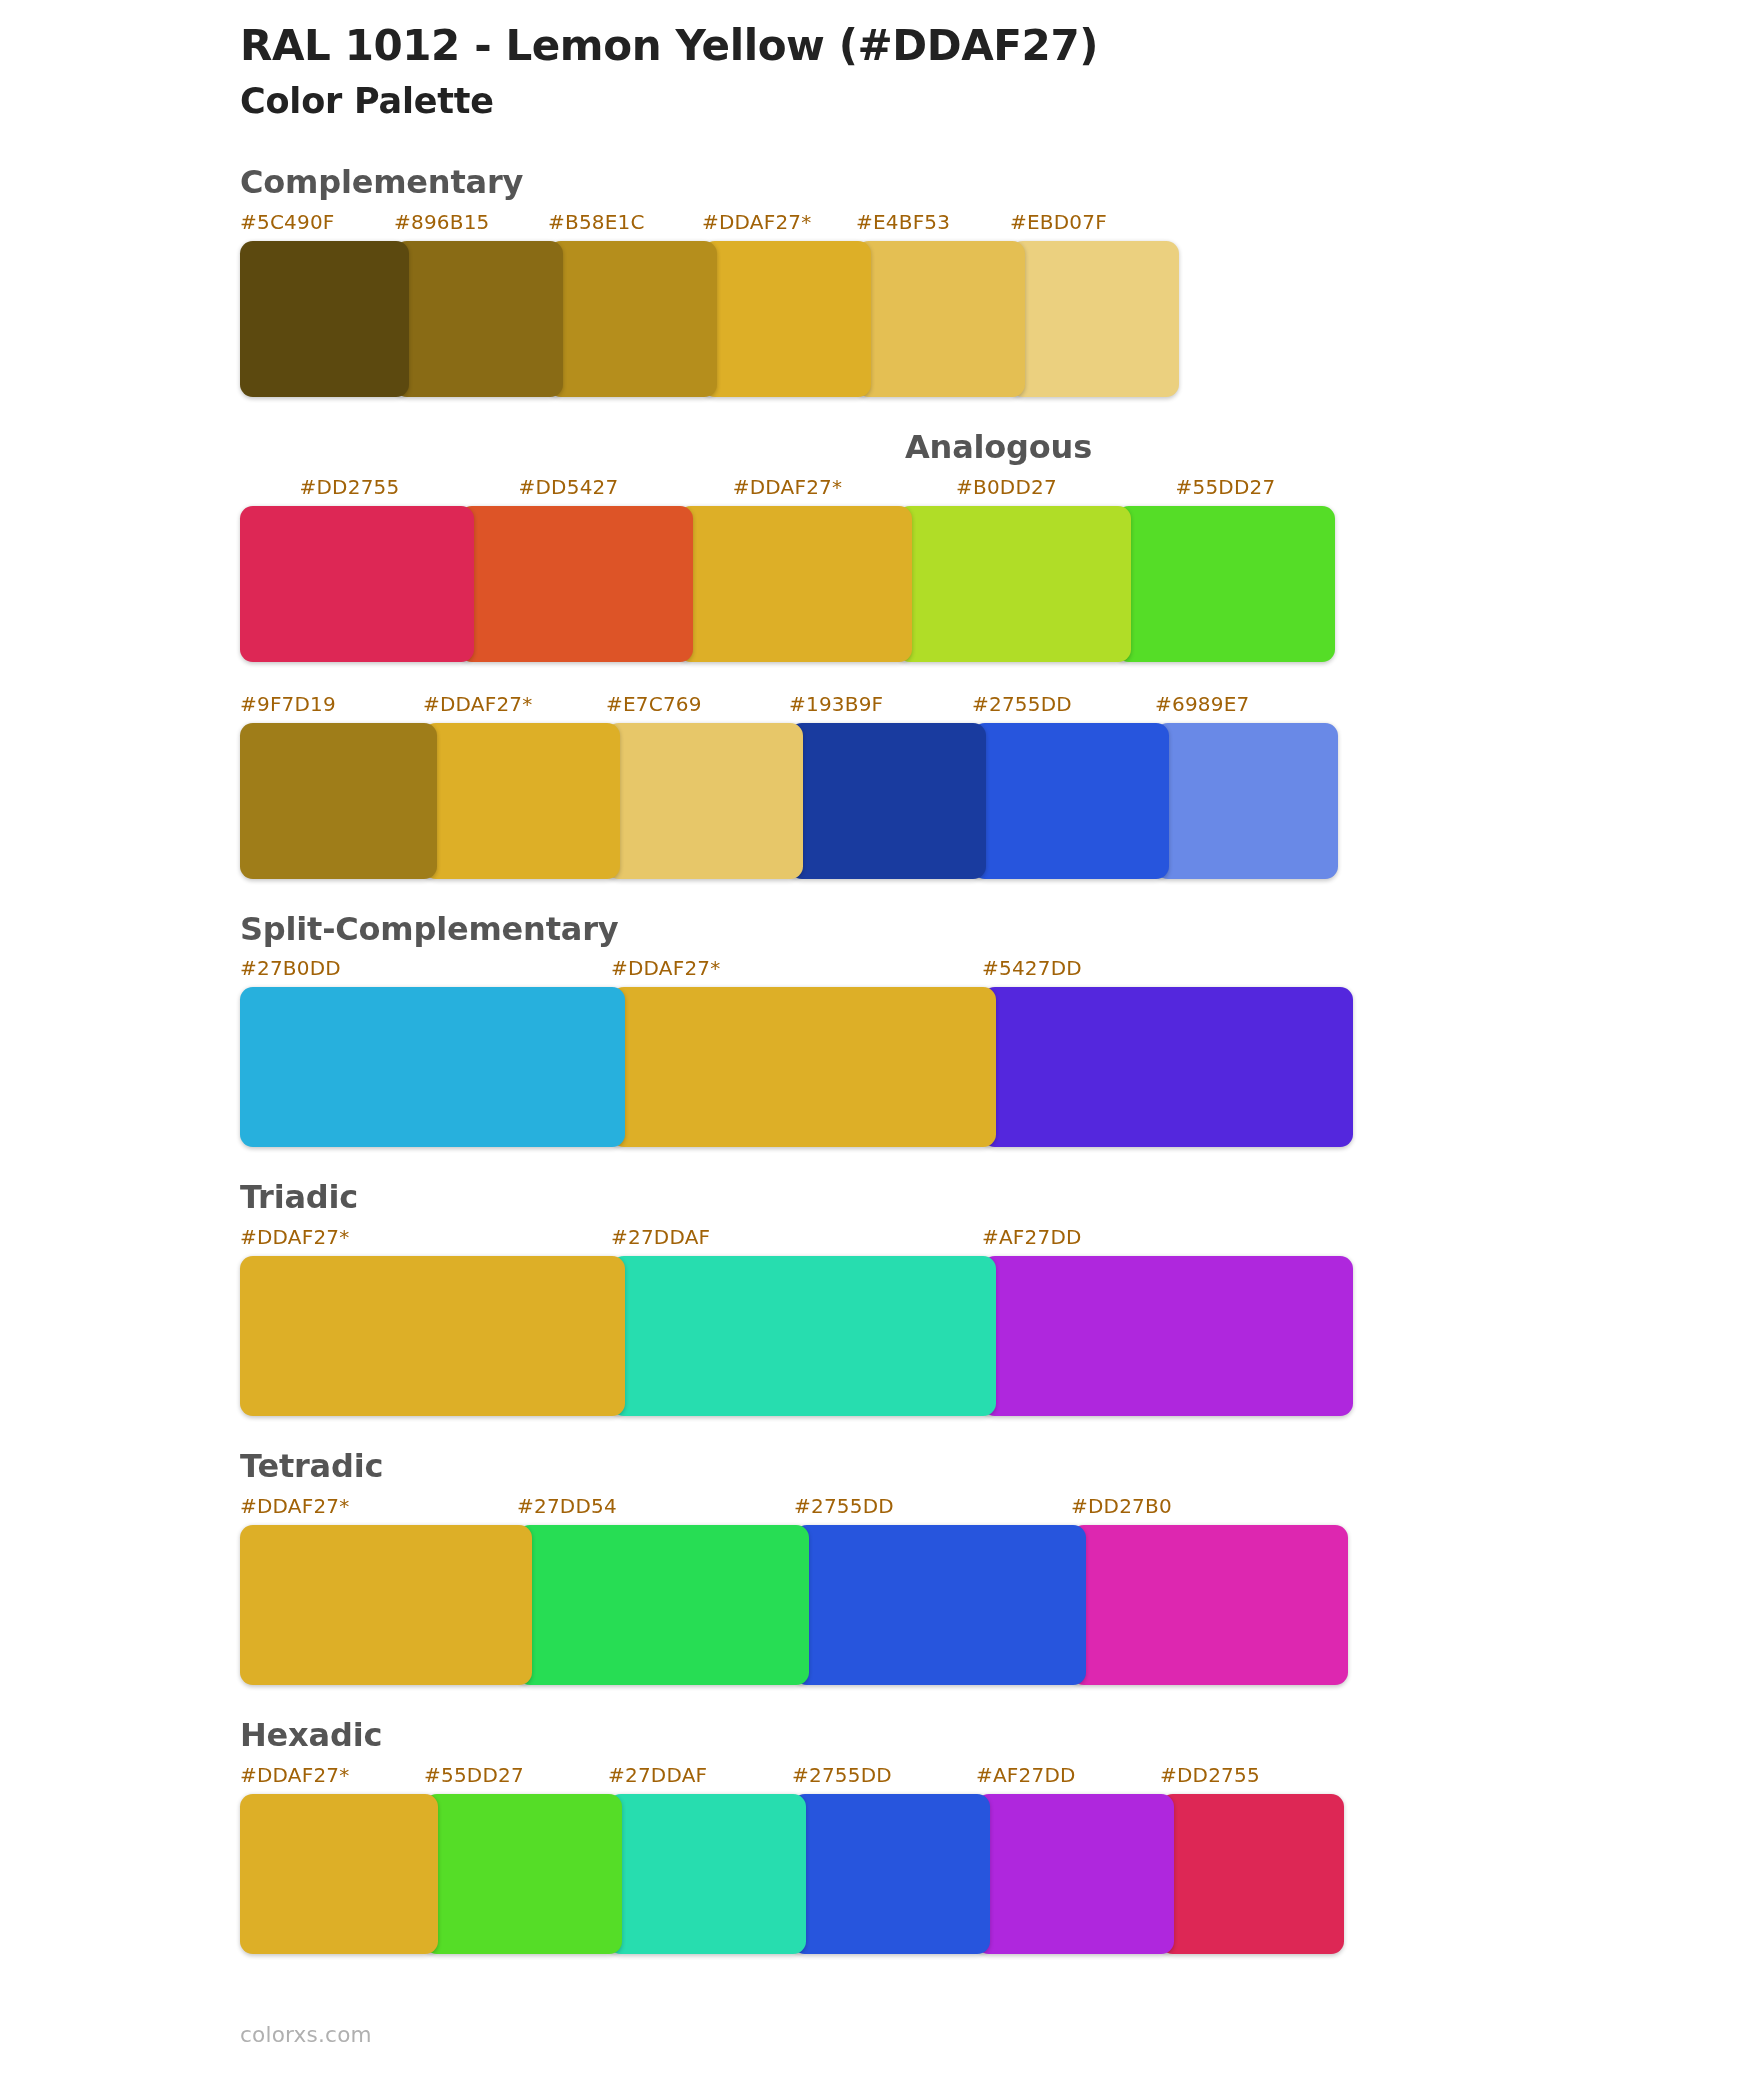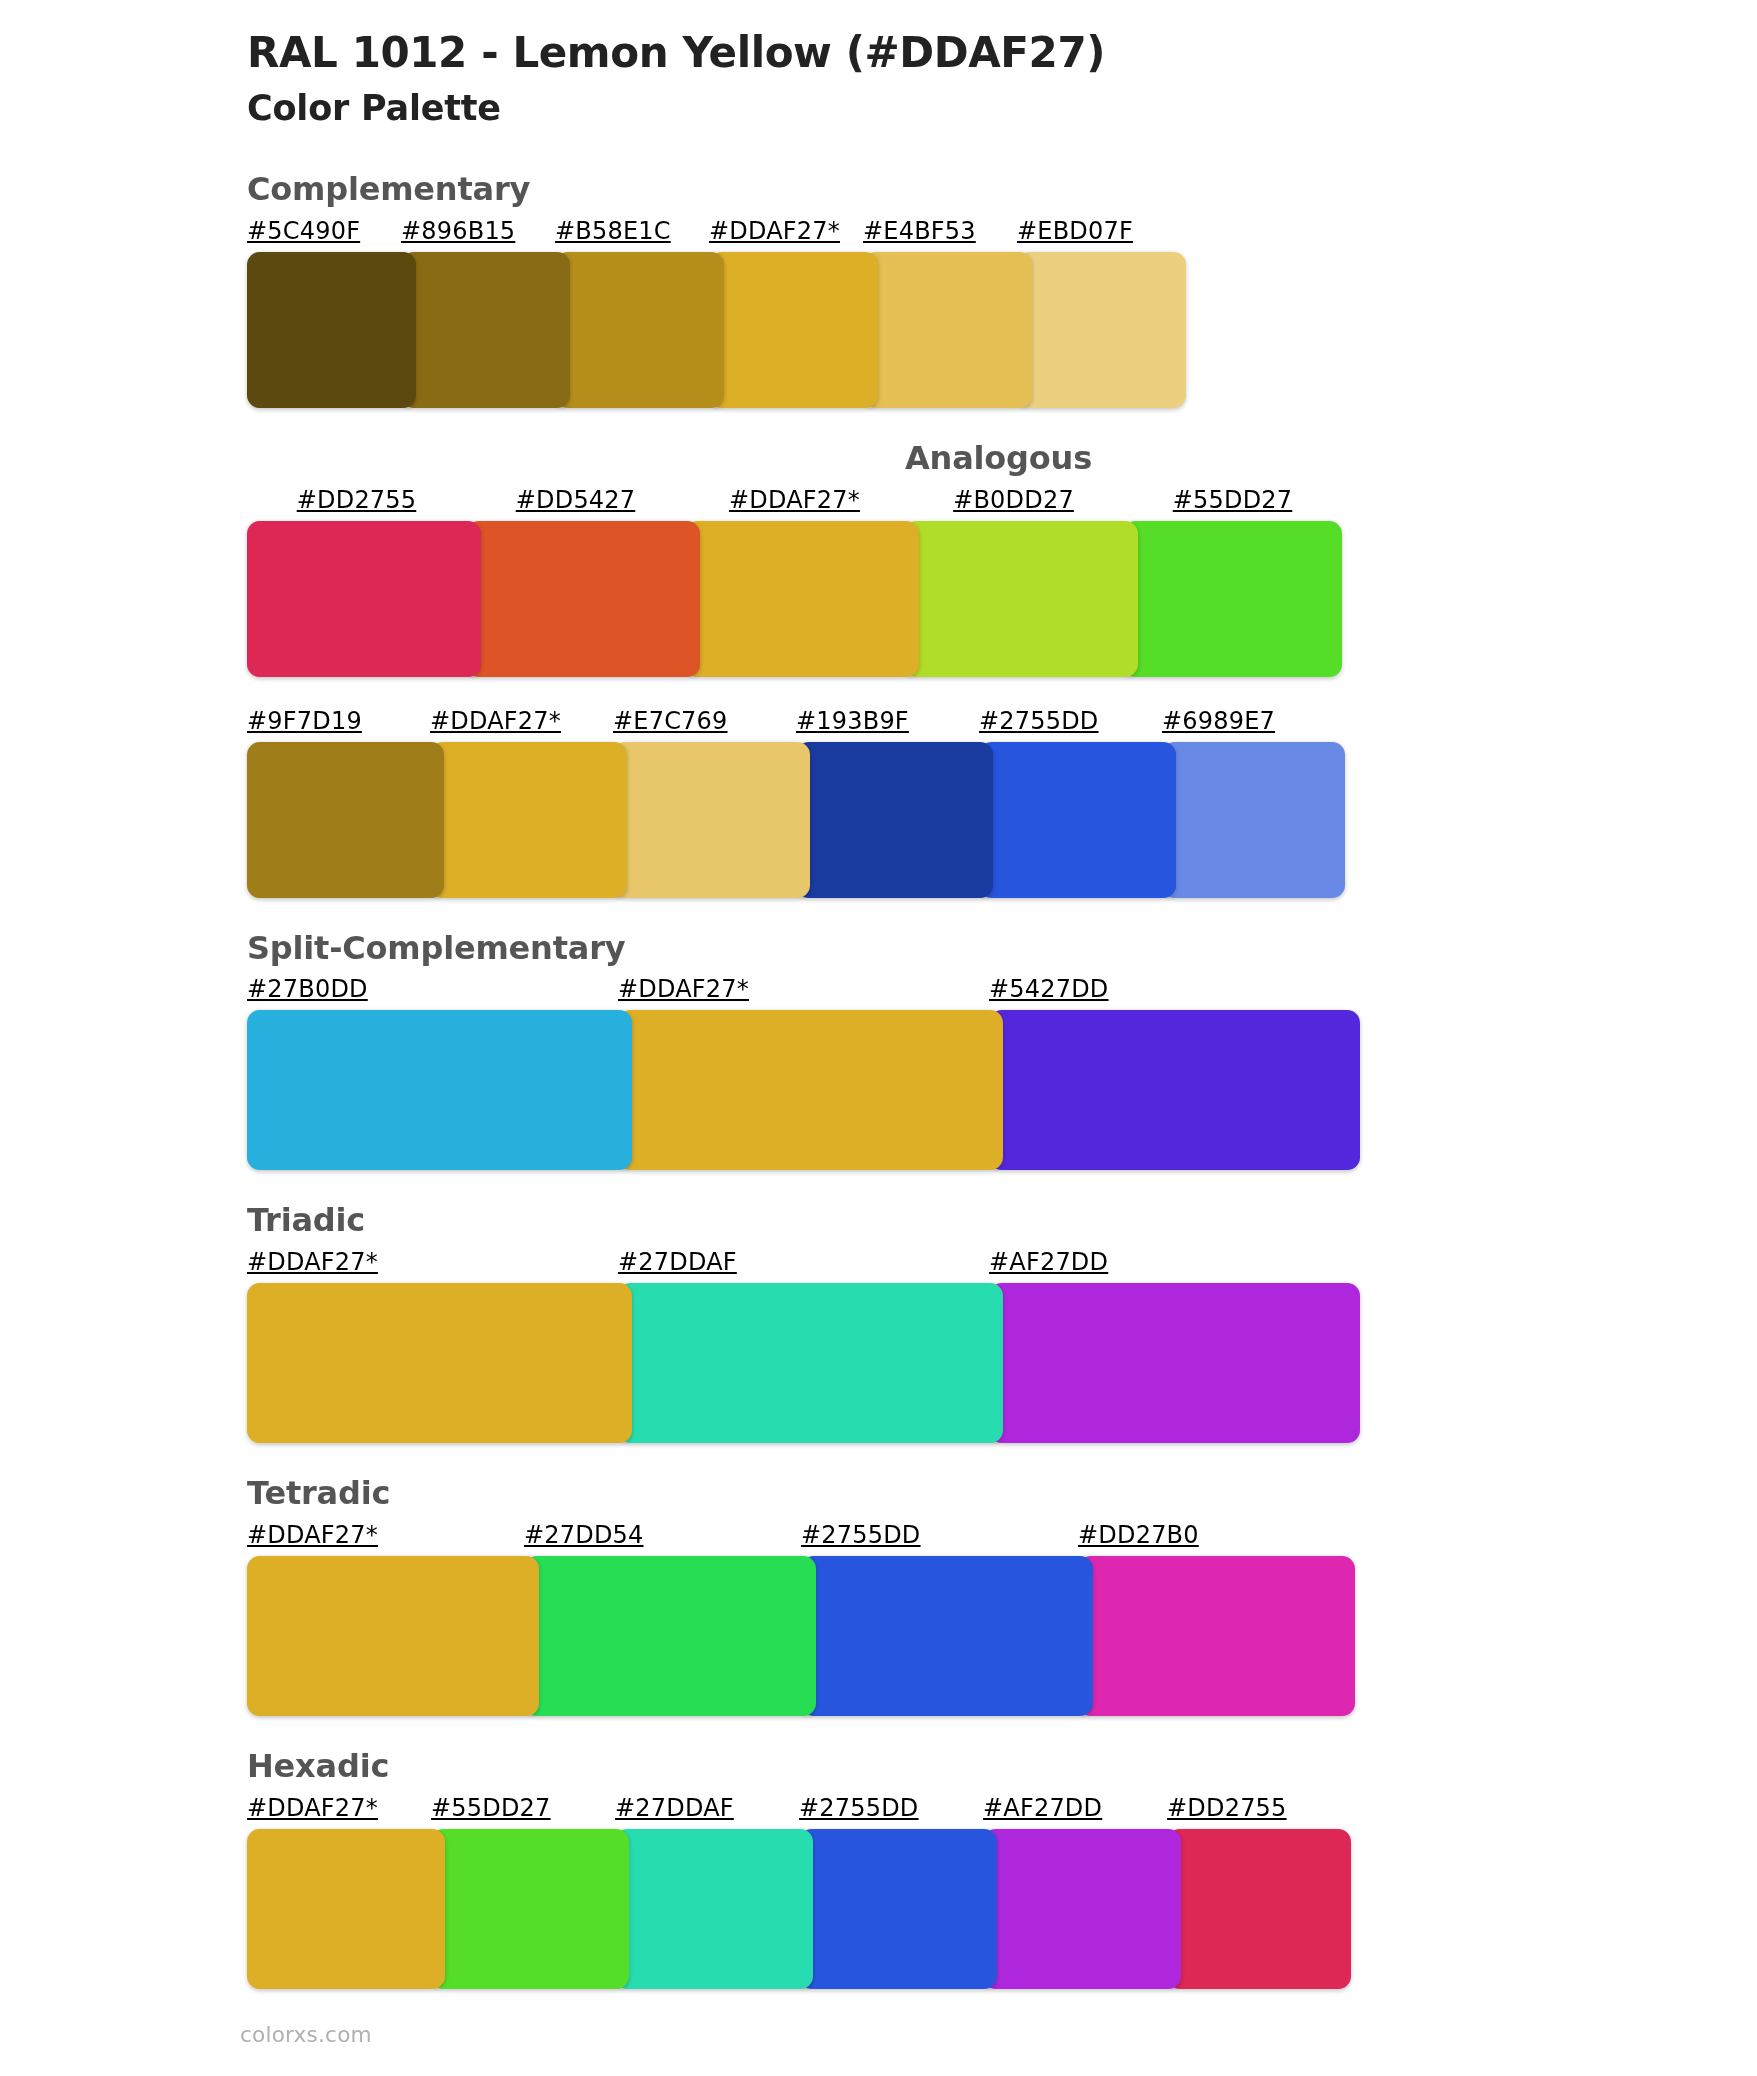--- a/index.html
+++ b/index.html
@@ -13,21 +13,21 @@
     font-family: "DejaVu Sans", "Liberation Sans", sans-serif;
     -webkit-font-smoothing: antialiased;
     overflow: hidden;
   }
 
   .page {
     position: relative;
     width: 1757px;
     height: 2077px;
     box-sizing: border-box;
-    padding: 7px;
+    padding: 0;
   }
 
   
   .header {
     padding: 21px 0 0 240px;
   }
   .page-title {
     font-size: 42px;
     font-weight: 700;
     color: #222222;
@@ -69,28 +69,27 @@
     display: flex;
     align-items: flex-start;
     margin-top: 11.2px;
   }
 
   .swatch {
     position: relative;
     box-sizing: border-box;
   }
   .swatch-label {
-    font-size: 24px;
+    font-size: 20px;
     font-weight: 400;
-    color: #000000;
+    color: #a16207;
     line-height: 1;
     padding-bottom: 8.8px;
     white-space: nowrap;
     letter-spacing: 0.2px;
-    text-decoration: underline;
   }
   .swatch-chip {
     border-radius: 12.8px;
     box-shadow: 0 1.6px 4px rgba(0,0,0,0.22);
   }
 
   
   .footer {
     position: absolute;
     left: 240px;

